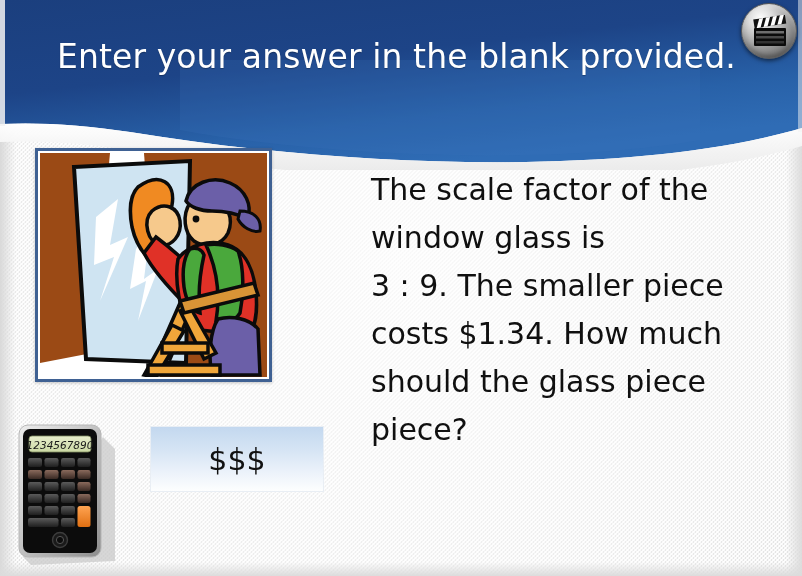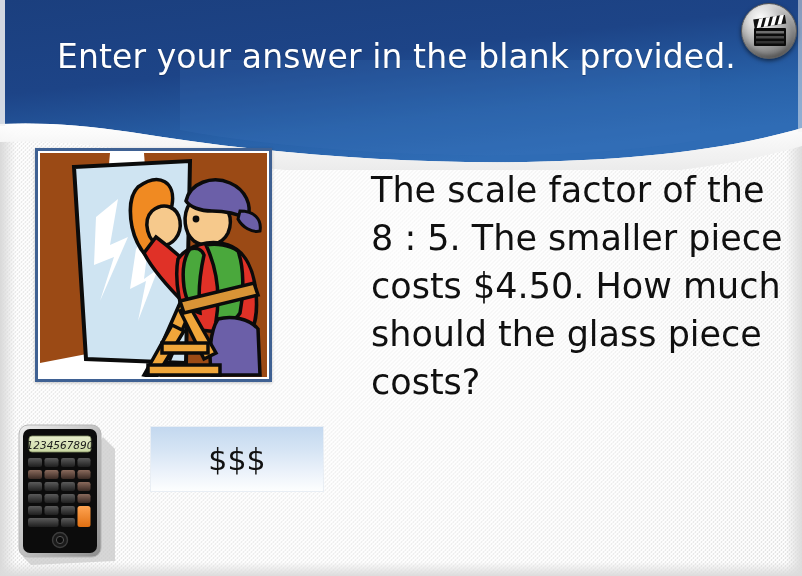--- a/index.html
+++ b/index.html
@@ -97,21 +97,21 @@
     width:104px; height:148px;
     cursor:pointer;
     font-style:italic;
   }
   #calculator svg { display:block; }
 
   
   #question {
     position:absolute; left:371px; top:166px;
     width:400px;
-    font-size:35px;
+    font-size:30px;
     line-height:48px;
     color:#101010;
     font-weight:400;
   }
   #question .qline { display:block; white-space:nowrap; }
 </style>
 </head>
 <body>
 
 <div id="slide">
@@ -290,19 +290,20 @@
       <circle cx="49" cy="121" r="3.6" fill="#0d0d0d" stroke="#555" stroke-width="1"></circle>
     </svg>
   </div>
 
   <div id="answer-blank">
     <span class="blank-value">$$$</span>
   </div>
 
   <div id="question">
     <span class="qline">The scale factor of the</span>
-    <span class="qline">8 : 5. The smaller piece</span>
-    <span class="qline">costs $4.50. How much</span>
+    <span class="qline">window glass is</span>
+    <span class="qline">3 : 9. The smaller piece</span>
+    <span class="qline">costs $1.34. How much</span>
     <span class="qline">should the glass piece</span>
-    <span class="qline">costs?</span>
+    <span class="qline">piece?</span>
   </div>
 
 </div>
 
 </body></html>

